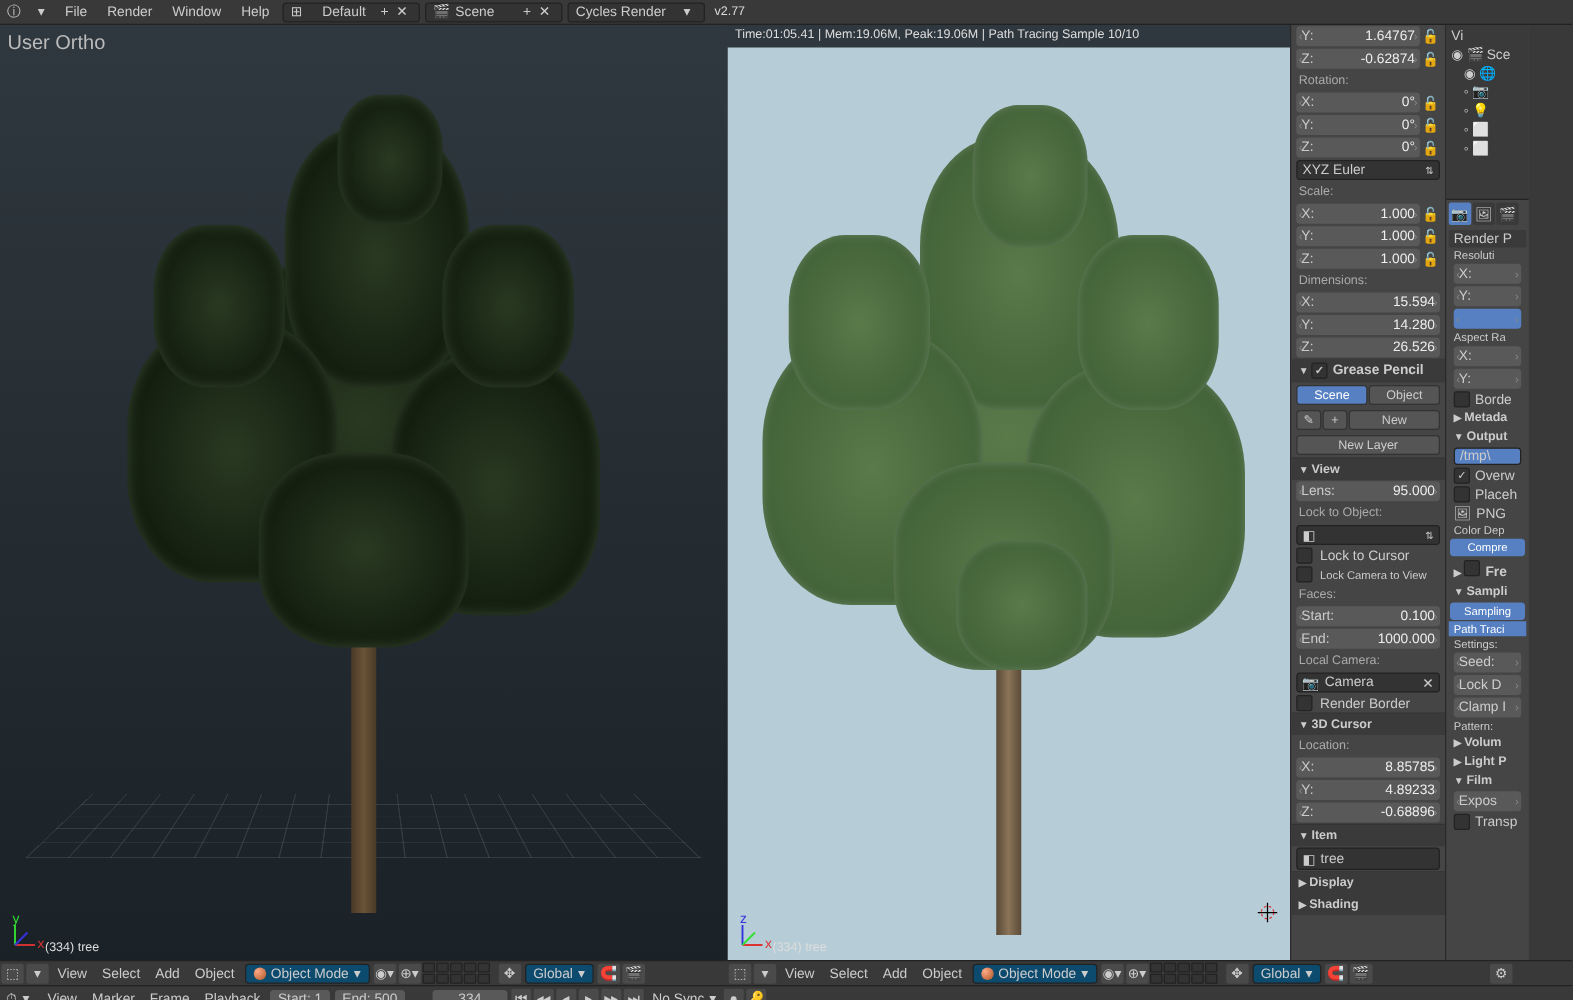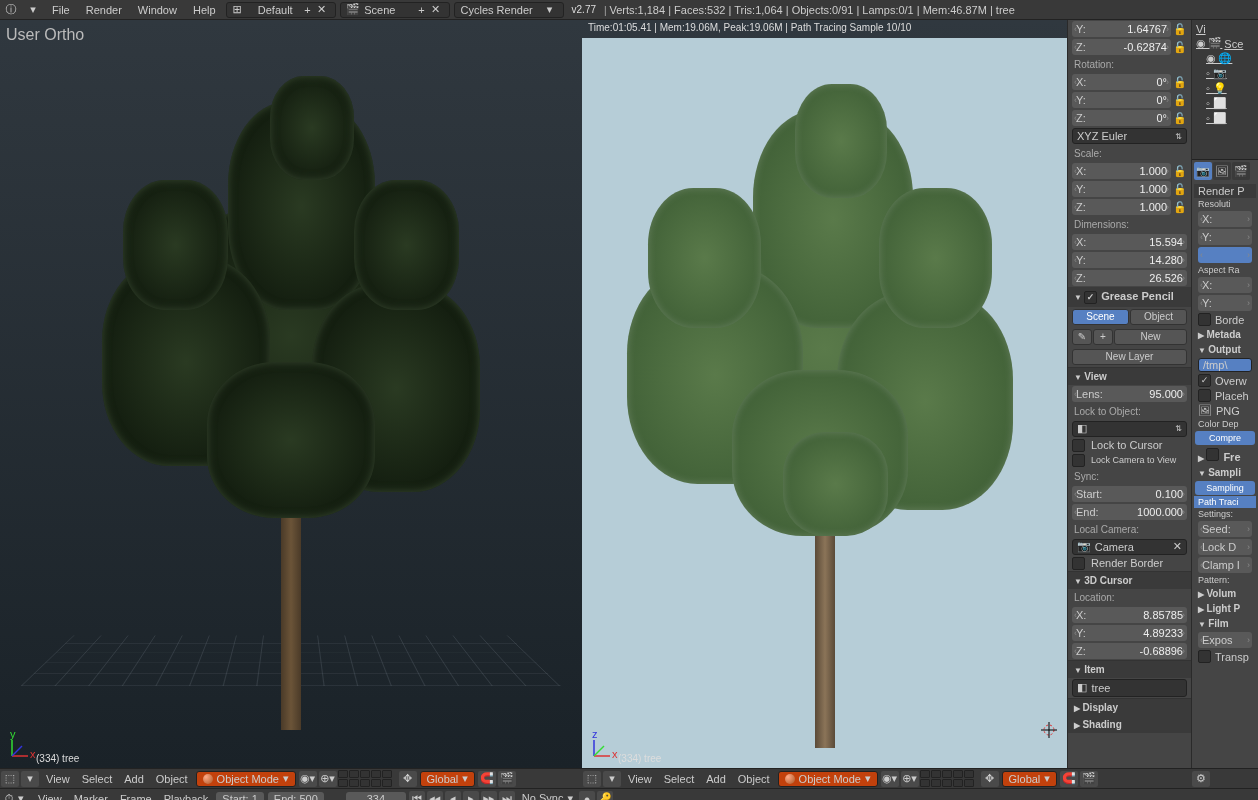--- a/index.html
+++ b/index.html
@@ -6,21 +6,21 @@
 body { background:#393939; width:1258px; height:800px; overflow:hidden; }
 .top-menu { height:20px; background:#393939; display:flex; align-items:center; border-bottom:1px solid #222; }
 .top-menu .icon-btn { width:20px; height:18px; display:flex; align-items:center; justify-content:center; margin:0 1px; }
 .top-menu .mitem { padding:0 8px; cursor:pointer; }
 .top-menu .field { background:#333; border:1px solid #222; height:16px; padding:0 6px; margin:0 2px; display:flex; align-items:center; border-radius:3px; }
 .top-menu .field .btn { width:14px; text-align:center; }
 .stats { margin-left:8px; color:#aaa; font-size:10px;text-align:center; }
 .main { display:flex; height:748px; }
 .viewport { position:relative; background:linear-gradient(#30383f,#1a2228); overflow:hidden; }
 .viewport.left { width:582px; }
-.viewport.right { width:485px; }
+.viewport.right { width:450px; }
 .vp-label { position:absolute; top:6px; left:6px; font-size:16px; color:#bbb; }
 .render-info { position:absolute; top:2px; left:6px; font-size:10px; color:#ddd; }
 .render-bg { position:absolute; top:18px; left:0; right:0; bottom:0; background:#b6cdd7; }
 .obj-label { position:absolute; bottom:4px; left:36px; font-size:10px; color:#ddd; }
 .axis-gizmo { position:absolute; bottom:8px; left:8px; width:28px; height:28px; }
 .grid-floor { position:absolute; bottom:60px; left:50px; right:50px; height:100px; background:repeating-linear-gradient(90deg,rgba(100,110,120,.3) 0 1px,transparent 1px 30px),repeating-linear-gradient(0deg,rgba(100,110,120,.3) 0 1px,transparent 1px 20px); transform:perspective(400px) rotateX(60deg); }
 .tree-shape { position:absolute; left:50%; transform:translateX(-50%); }
 .tree-dark { top:30px; width:420px; height:680px; }
 .tree-light { top:30px; width:420px; height:680px; }
 .trunk { position:absolute; bottom:0; left:50%; transform:translateX(-50%); width:20px; height:250px; background:linear-gradient(90deg,#4a3a28,#6b5438,#4a3a28); }
@@ -44,29 +44,29 @@
 .btn-row { display:flex; gap:1px; padding:2px 4px; }
 .pbtn { flex:1; background:#555; border:1px solid #333; border-radius:3px; height:16px; display:flex; align-items:center; justify-content:center; font-size:10px; cursor:pointer; }
 .pbtn.active { background:#5680c2; color:#fff; }
 .checkbox { width:13px; height:13px; background:#333; border:1px solid #222; border-radius:2px; margin-right:4px; flex-shrink:0; }
 .checkbox.checked::after { content:"✓"; font-size:9px; color:#ccc; display:block; text-align:center; line-height:11px; }
 .panel-label { font-size:10px; color:#aaa; padding:3px 6px; }
 .text-field { background:#333; border:1px solid #222; border-radius:3px; height:18px; padding:0 4px; display:flex; align-items:center; width:100%; }
 .vp-toolbar { height:20px; background:#393939; display:flex; align-items:center; border-top:1px solid #222; font-size:10px; }
 .vp-toolbar .titem { padding:0 6px; cursor:pointer; }
 .vp-toolbar .tbtn { width:18px; height:16px; display:flex; align-items:center; justify-content:center; margin:0 1px; background:#4a4a4a; border-radius:2px; }
-.vp-toolbar .mode-dd { background:#c2410c; border:1px solid #222; border-radius:3px; padding:0 6px; height:16px; display:flex; align-items:center; margin:0 2px; }
+.vp-toolbar .mode-dd { background:#0c4a6e; border:1px solid #222; border-radius:3px; padding:0 6px; height:16px; display:flex; align-items:center; margin:0 2px; }
 .sphere-icon { width:10px; height:10px; border-radius:50%; background:radial-gradient(circle at 30% 30%,#fa8,#a52); margin-right:4px; }
 .timeline { height:20px; background:#393939; display:flex; align-items:center; border-top:1px solid #222; font-size:10px; }
 .timeline .titem { padding:0 6px; }
 .timeline .tfield { background:#595959; border-radius:3px; padding:0 6px; height:14px; display:flex; align-items:center; margin:0 2px; }
 .play-btn { width:16px; height:16px; display:flex; align-items:center; justify-content:center; background:#4a4a4a; border-radius:2px; margin:0 1px; }
 .right-props { width:67px; background:#454545; border-left:1px solid #2a2a2a; overflow:hidden; }
 .outliner { height:140px; background:#3a3a3a; border-bottom:1px solid #222; padding:2px; font-size:10px; }
-.outliner-row { padding:1px 2px; display:flex; align-items:center; gap:2px;text-decoration:underline; }
+.outliner-row { padding:1px 2px; display:flex; align-items:center; gap:2px; }
 .prop-tabs { display:flex; flex-wrap:wrap; padding:2px; gap:1px; }
 .prop-tab { width:18px; height:18px; background:#3a3a3a; border-radius:2px; display:flex; align-items:center; justify-content:center; }
 .prop-tab.active { background:#5680c2; }
 .prop-section { padding:2px; }
 .prop-header { font-size:10px; padding:2px 4px; font-weight:bold; }
 .prop-header::before { content:"▼ "; font-size:8px; }
 .prop-header.collapsed::before { content:"▶ "; }
 .prop-row { padding:1px 4px; font-size:9px; display:flex; align-items:center; }
 .prop-btn { background:#5680c2; color:#fff; border-radius:3px; padding:2px 4px; text-align:center; font-size:9px; margin:1px; }
 .layer-dots { display:flex; flex-wrap:wrap; width:60px; gap:1px; }
@@ -93,21 +93,20 @@
     <span>🎬</span>
     <span style="margin-left:4px">Scene</span>
     <span class="btn" style="margin-left:auto">+</span>
     <span class="btn">✕</span>
   </div>
   <div class="field" style="width:110px">
     <span>Cycles Render</span>
     <span class="btn" style="margin-left:auto">▾</span>
   </div>
   <span class="stats" style="margin-left:6px;color:#ddd">v2.77</span>
-  <span class="stats">| <span>Verts:1,184 | Faces:532 | Tris:1,064 | Objects:0/91 | Lamps:0/1 | Mem:46.87M | tree</span></span>
 </div>
 
 <div class="main">
 
   <div class="viewport left">
     <div class="vp-label">User Ortho</div>
     <div class="grid-floor"></div>
     <div class="tree-shape tree-dark">
       <div class="trunk"></div>
       <div class="foliage">
@@ -283,21 +282,21 @@
           </div>
         </div>
       <div class="panel-row">
           <span class="checkbox"></span>
           <span>Lock to Cursor</span>
         </div>
       <div class="panel-row">
           <span class="checkbox"></span>
           <span style="font-size:9px">Lock Camera to View</span>
         </div>
-      <div class="panel-label">Sync:</div>
+      <div class="panel-label">Faces:</div>
       <div class="panel-row">
           <div class="num-field">
             <span class="label">Start:</span>
             <span class="val">0.100</span>
           </div>
         </div>
       <div class="panel-row">
           <div class="num-field">
             <span class="label">End:</span>
             <span class="val">1000.000</span>

